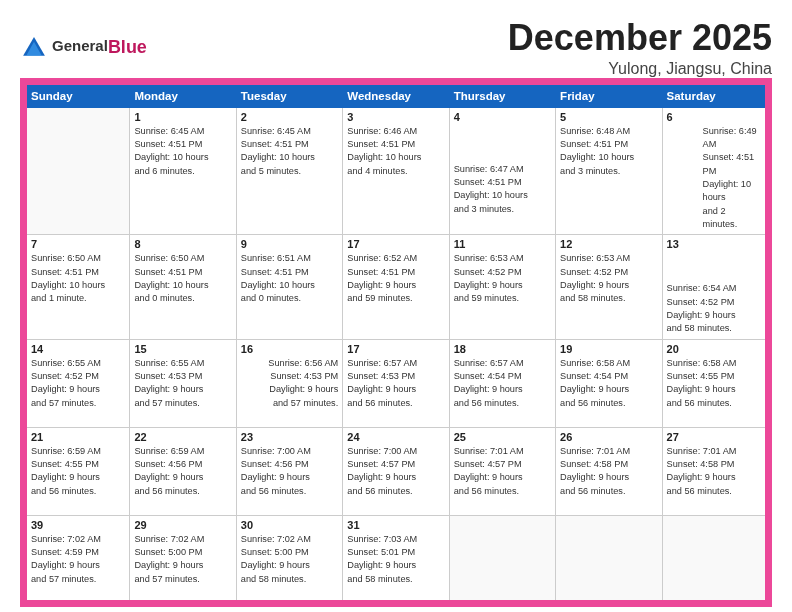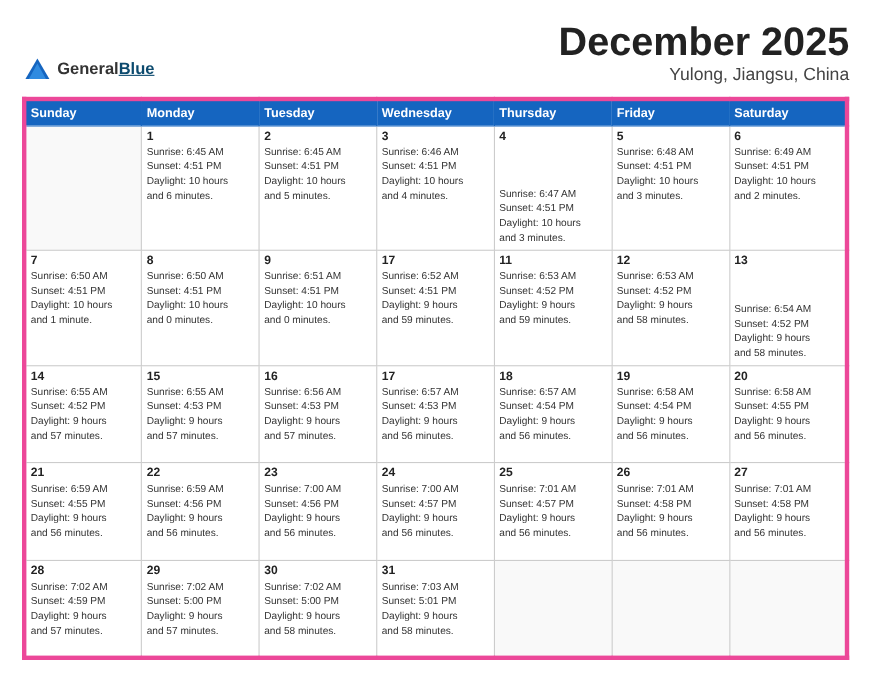--- a/index.html
+++ b/index.html
@@ -13,41 +13,39 @@
     .page {
       width: 792px;
       height: 612px;
       padding: 18px 20px 12px 20px;
       display: flex;
       flex-direction: column;
     }
     .header {
       display: flex;
       justify-content: space-between;
-      align-items: flex-end;
-      margin-bottom: 10px;
+      align-items: center;
       gap: 48px;
     }
     .logo {
       display: flex;
       align-items: center;
       gap: 4px;
     }
     .logo-text-general {
       font-size: 15px;
       font-weight: bold;
       color: #333;
       line-height: 1.1;
     }
     .logo-text-blue {
-      font-size: 15px;
-      font-weight: bold;
-      color: #0c4a6e;
+      font-size: 18px;
+      font-weight: bold;
+      color: #be185d;
       line-height: 1.1;
-      text-decoration: underline;
     }
     .logo-icon {
       width: 28px;
       height: 28px;
     }
     .header-right {
       text-align: right;
     }
     .month-title {
       font-size: 36px;
@@ -55,21 +53,21 @@
       color: #222;
       line-height: 1.1;
     }
     .location {
       font-size: 16px;
       color: #444;
       margin-top: 2px;
     }
     .calendar {
       flex: 1;
-      border: 4px solid #ec4899;
+      border: 7px solid #ec4899;
       border-collapse: collapse;
       width: 100%;
       table-layout: fixed;
       padding-left: 12px;
     }
     .calendar thead tr th {
       background-color: #1565c0;
       color: #fff;
       font-size: 11.5px;
       font-weight: bold;
@@ -168,21 +166,21 @@
           </td>
           <td>
             <span class="day-number">5</span>
             <div class="day-info" style="white-space: pre-line;">Sunrise: 6:48 AM
 Sunset: 4:51 PM
 Daylight: 10 hours
 and 3 minutes.</div>
           </td>
           <td>
             <span class="day-number">6</span>
-            <div class="day-info" style="white-space: pre-line;">Sunrise: 6:49 AM
+            <div class="day-info" style="white-space: pre-line; margin-left: 36px;">Sunrise: 6:49 AM
 Sunset: 4:51 PM
 Daylight: 10 hours
 and 2 minutes.</div>
           </td>
         </tr>
         <tr>
           <td>
             <span class="day-number">7</span>
             <div class="day-info" style="white-space: pre-line;">Sunrise: 6:50 AM
 Sunset: 4:51 PM
@@ -242,21 +240,21 @@
           </td>
           <td>
             <span class="day-number">15</span>
             <div class="day-info" style="white-space: pre-line;">Sunrise: 6:55 AM
 Sunset: 4:53 PM
 Daylight: 9 hours
 and 57 minutes.</div>
           </td>
           <td>
             <span class="day-number">16</span>
-            <div class="day-info" style="white-space: pre-line;">Sunrise: 6:56 AM
+            <div class="day-info" style="white-space: pre-line; text-align: right;">Sunrise: 6:56 AM
 Sunset: 4:53 PM
 Daylight: 9 hours
 and 57 minutes.</div>
           </td>
           <td>
             <span class="day-number">17</span>
             <div class="day-info" style="white-space: pre-line;">Sunrise: 6:57 AM
 Sunset: 4:53 PM
 Daylight: 9 hours
 and 56 minutes.</div>
@@ -329,21 +327,21 @@
           <td>
             <span class="day-number">27</span>
             <div class="day-info" style="white-space: pre-line;">Sunrise: 7:01 AM
 Sunset: 4:58 PM
 Daylight: 9 hours
 and 56 minutes.</div>
           </td>
         </tr>
         <tr>
           <td>
-            <span class="day-number">28</span>
+            <span class="day-number">39</span>
             <div class="day-info" style="white-space: pre-line;">Sunrise: 7:02 AM
 Sunset: 4:59 PM
 Daylight: 9 hours
 and 57 minutes.</div>
           </td>
           <td>
             <span class="day-number">29</span>
             <div class="day-info" style="white-space: pre-line;">Sunrise: 7:02 AM
 Sunset: 5:00 PM
 Daylight: 9 hours

